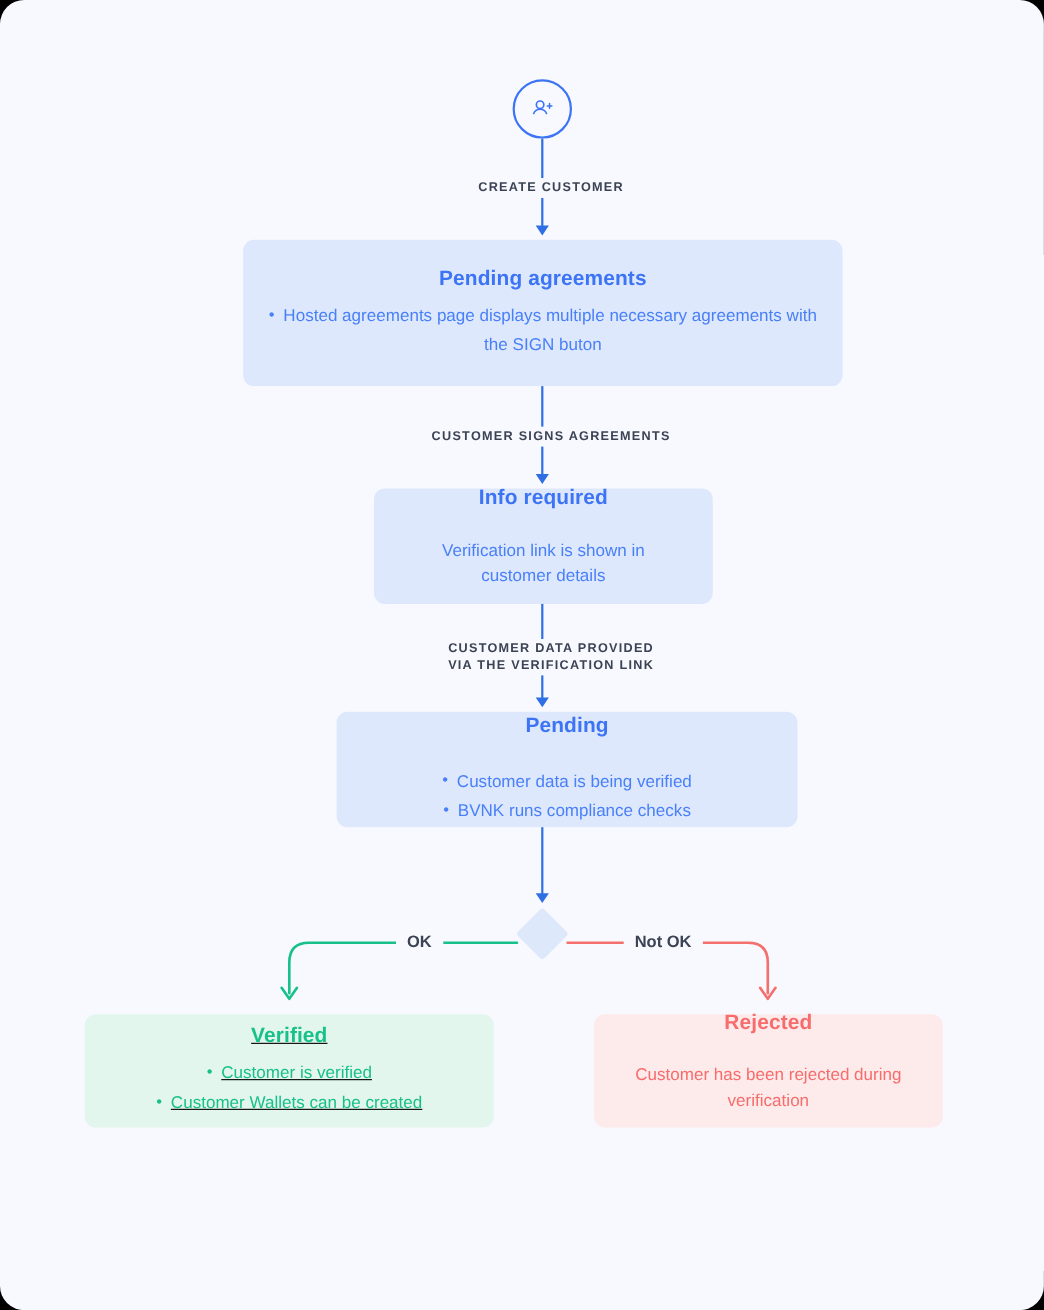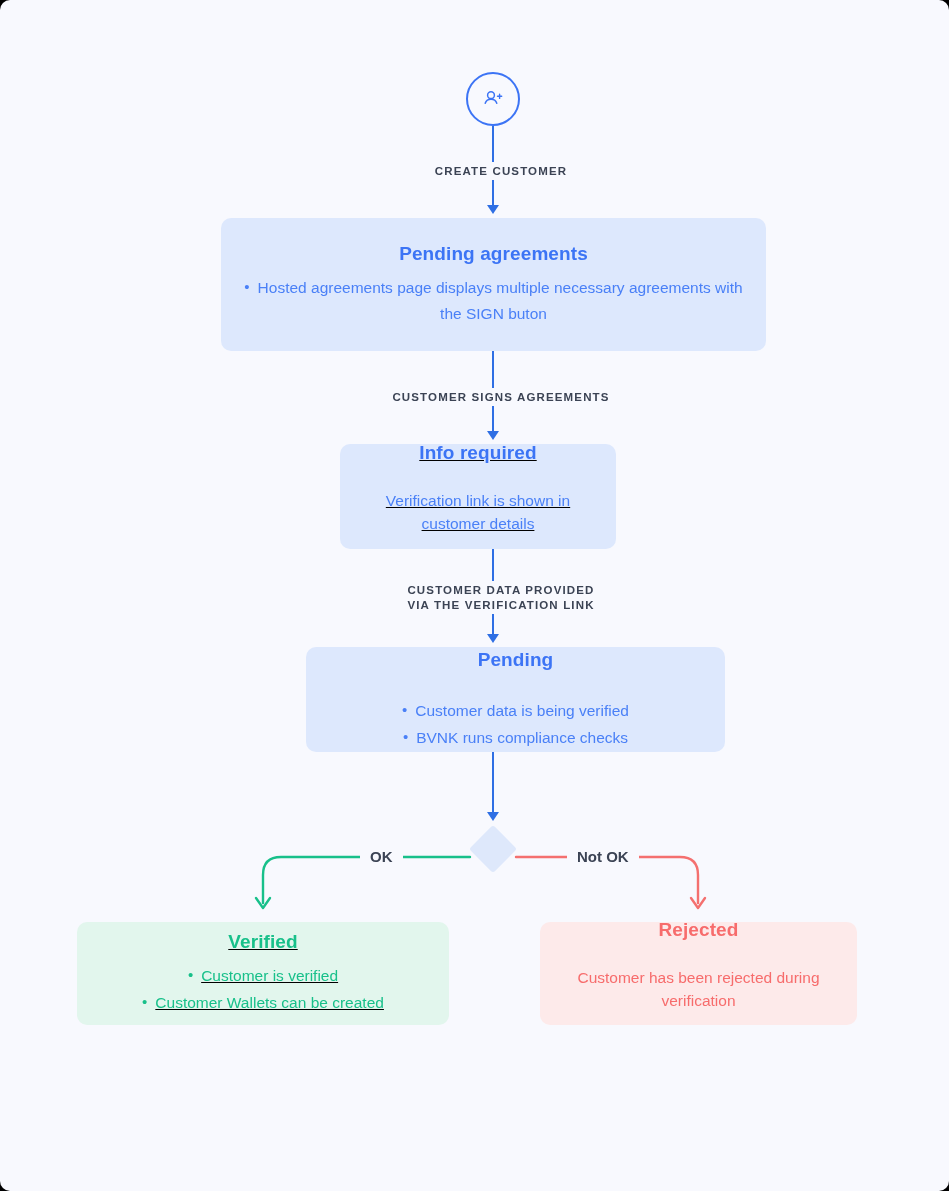--- a/index.html
+++ b/index.html
@@ -8,21 +8,21 @@
     background: #000000;
   }
   body {
     font-family: "Liberation Sans", sans-serif;
   }
   #canvas {
     position: relative;
     width: 949px;
     height: 1191px;
     background: #f8f9fe;
-    border-radius: 10px;
+    border-radius: 22px;
     overflow: hidden;
   }
 
   
   .abs { position: absolute; }
 
   
   .start-circle {
     left: 466px; top: 72px;
     width: 54px; height: 54px;
@@ -164,21 +164,21 @@
     </ul>
   </div>
 
   <div class="abs vline" style="left:492px; top:351px; height:37px;"></div>
 
   <div class="abs edge-label" style="left:382px; top:388px; width:222px;">CUSTOMER SIGNS AGREEMENTS</div>
 
   <div class="abs vline" style="left:492px; top:406px; height:27px;"></div>
   <div class="abs arrowhead" style="left:487px; top:431px;"></div>
 
-  <div class="abs state-box box-blue" style="left:340px; top:444px; width:276px; height:105px;text-decoration:underline;">
+  <div class="abs state-box box-blue" style="left:340px; top:444px; width:308px; height:105px;">
     <div class="state-title">Info required</div>
     <div class="state-body" style="max-width:215px;">Verification link is shown in customer details</div>
   </div>
 
   <div class="abs vline" style="left:492px; top:549px; height:32px;"></div>
 
   <div class="abs edge-label" style="left:382px; top:581px; width:222px;">CUSTOMER DATA PROVIDED
 VIA THE VERIFICATION LINK</div>
 
   <div class="abs vline" style="left:492px; top:614px; height:23px;"></div>

